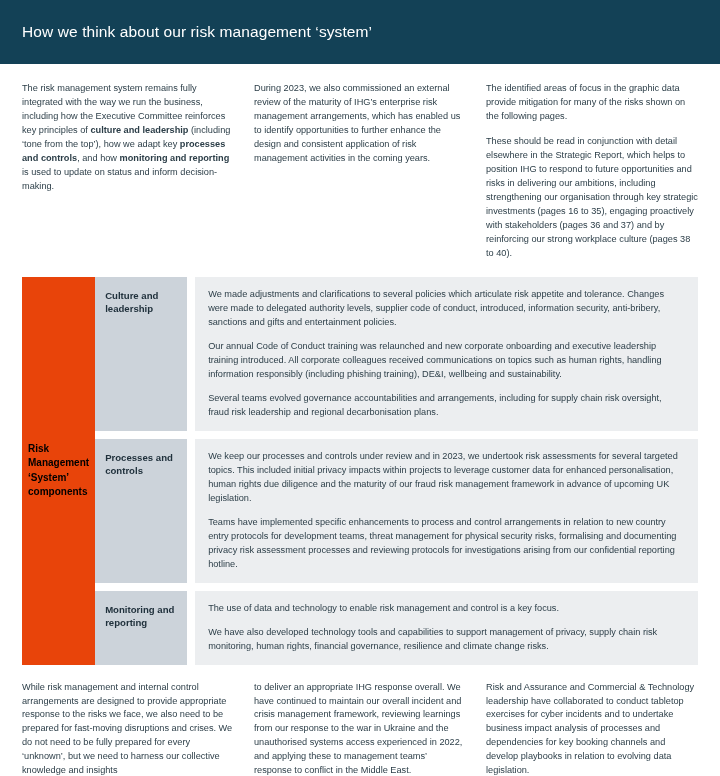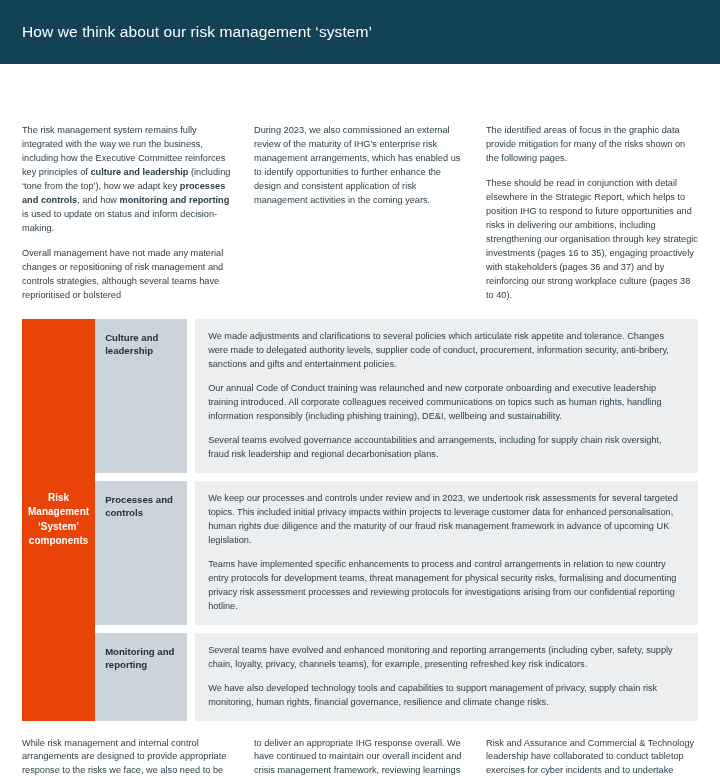--- a/index.html
+++ b/index.html
@@ -34,21 +34,20 @@
     font-weight: 400;
     letter-spacing: 0.1px;
     text-align: right;
   }
   
   .cols3 {
     display: flex;
     gap: 20px;
     padding: 18px 22px 0 22px;
     box-sizing: border-box;
-    margin-top: 42px;
   }
   .col {
     flex: 1 1 0;
     font-size: 9.2px;
     line-height: 1.52;
     color: #2c3e48;
   }
   .col p {
     margin: 0 0 11px 0;
   }
@@ -58,25 +57,25 @@
   .mid {
     display: flex;
     margin-top: 16px;
     padding: 0 22px;
     box-sizing: border-box;
     align-items: stretch;
   }
   .orange-bar {
     width: 92px;
     background: #e8440a;
-    color: #ffffff;
+    color: #000000;
     display: flex;
     align-items: center;
     justify-content: center;
-    text-align: center;
+    text-align: left;
     box-sizing: border-box;
     padding: 6px;
   }
   .orange-bar-text {
     font-size: 10px;
     font-weight: 700;
     line-height: 1.45;
   }
   .rows {
     flex: 1 1 auto;
@@ -132,58 +131,57 @@
 
 <div class="page">
 
   <div class="header">
     <div class="header-title">How we think about our risk management ‘system’</div>
   </div>
 
   <div class="cols3">
     <div class="col">
       <p><span>The risk management system remains fully integrated with the way we run the business, including how the Executive Committee reinforces key principles of </span><b>culture and leadership</b><span> (including ‘tone from the top’), how we adapt key </span><b>processes and controls</b><span>, and how </span><b>monitoring and reporting</b><span> is used to update on status and inform decision-making.</span></p>
-      <p>Overall management have not made any material changes or repositioning of risk management and controls strategies, although several teams have reprioritised or bolstered</p>
     </div>
     <div class="col">
       <p>During 2023, we also commissioned an external review of the maturity of IHG’s enterprise risk management arrangements, which has enabled us to identify opportunities to further enhance the design and consistent application of risk management activities in the coming years.</p>
     </div>
     <div class="col">
       <p>The identified areas of focus in the graphic data provide mitigation for many of the risks shown on the following pages.</p>
       <p>These should be read in conjunction with detail elsewhere in the Strategic Report, which helps to position IHG to respond to future opportunities and risks in delivering our ambitions, including strengthening our organisation through key strategic investments (pages 16 to 35), engaging proactively with stakeholders (pages 36 and 37) and by reinforcing our strong workplace culture (pages 38 to 40).</p>
     </div>
   </div>
 
   <div class="mid">
     <div class="orange-bar">
       <div class="orange-bar-text">Risk Management ‘System’ components</div>
     </div>
     <div class="rows">
 
       <div class="row">
         <div class="row-label">Culture and leadership</div>
         <div class="row-body">
-          <p>We made adjustments and clarifications to several policies which articulate risk appetite and tolerance. Changes were made to delegated authority levels, supplier code of conduct, procurement, information security, anti-bribery, sanctions and gifts and entertainment policies.</p>
+          <p>We made adjustments and clarifications to several policies which articulate risk appetite and tolerance. Changes were made to delegated authority levels, supplier code of conduct, introduced, information security, anti-bribery, sanctions and gifts and entertainment policies.</p>
           <p>Our annual Code of Conduct training was relaunched and new corporate onboarding and executive leadership training introduced. All corporate colleagues received communications on topics such as human rights, handling information responsibly (including phishing training), DE&amp;I, wellbeing and sustainability.</p>
           <p>Several teams evolved governance accountabilities and arrangements, including for supply chain risk oversight, fraud risk leadership and regional decarbonisation plans.</p>
         </div>
       </div>
 
       <div class="row">
         <div class="row-label">Processes and controls</div>
         <div class="row-body">
           <p>We keep our processes and controls under review and in 2023, we undertook risk assessments for several targeted topics. This included initial privacy impacts within projects to leverage customer data for enhanced personalisation, human rights due diligence and the maturity of our fraud risk management framework in advance of upcoming UK legislation.</p>
           <p>Teams have implemented specific enhancements to process and control arrangements in relation to new country entry protocols for development teams, threat management for physical security risks, formalising and documenting privacy risk assessment processes and reviewing protocols for investigations arising from our confidential reporting hotline.</p>
         </div>
       </div>
 
       <div class="row">
         <div class="row-label">Monitoring and reporting</div>
         <div class="row-body">
-          <p>Several teams have evolved and enhanced monitoring and reporting arrangements (including cyber, safety, supply chain, loyalty, privacy, channels teams), for example, presenting refreshed key risk indicators.</p>
+          <p>The use of data and technology to enable risk management and control is a key focus.</p>
           <p>We have also developed technology tools and capabilities to support management of privacy, supply chain risk monitoring, human rights, financial governance, resilience and climate change risks.</p>
         </div>
       </div>
 
     </div>
   </div>
 
   <div class="footer-cols">
     <div class="footer-col">
       <p>While risk management and internal control arrangements are designed to provide appropriate response to the risks we face, we also need to be prepared for fast-moving disruptions and crises. We do not need to be fully prepared for every ‘unknown’, but we need to harness our collective knowledge and insights</p>

